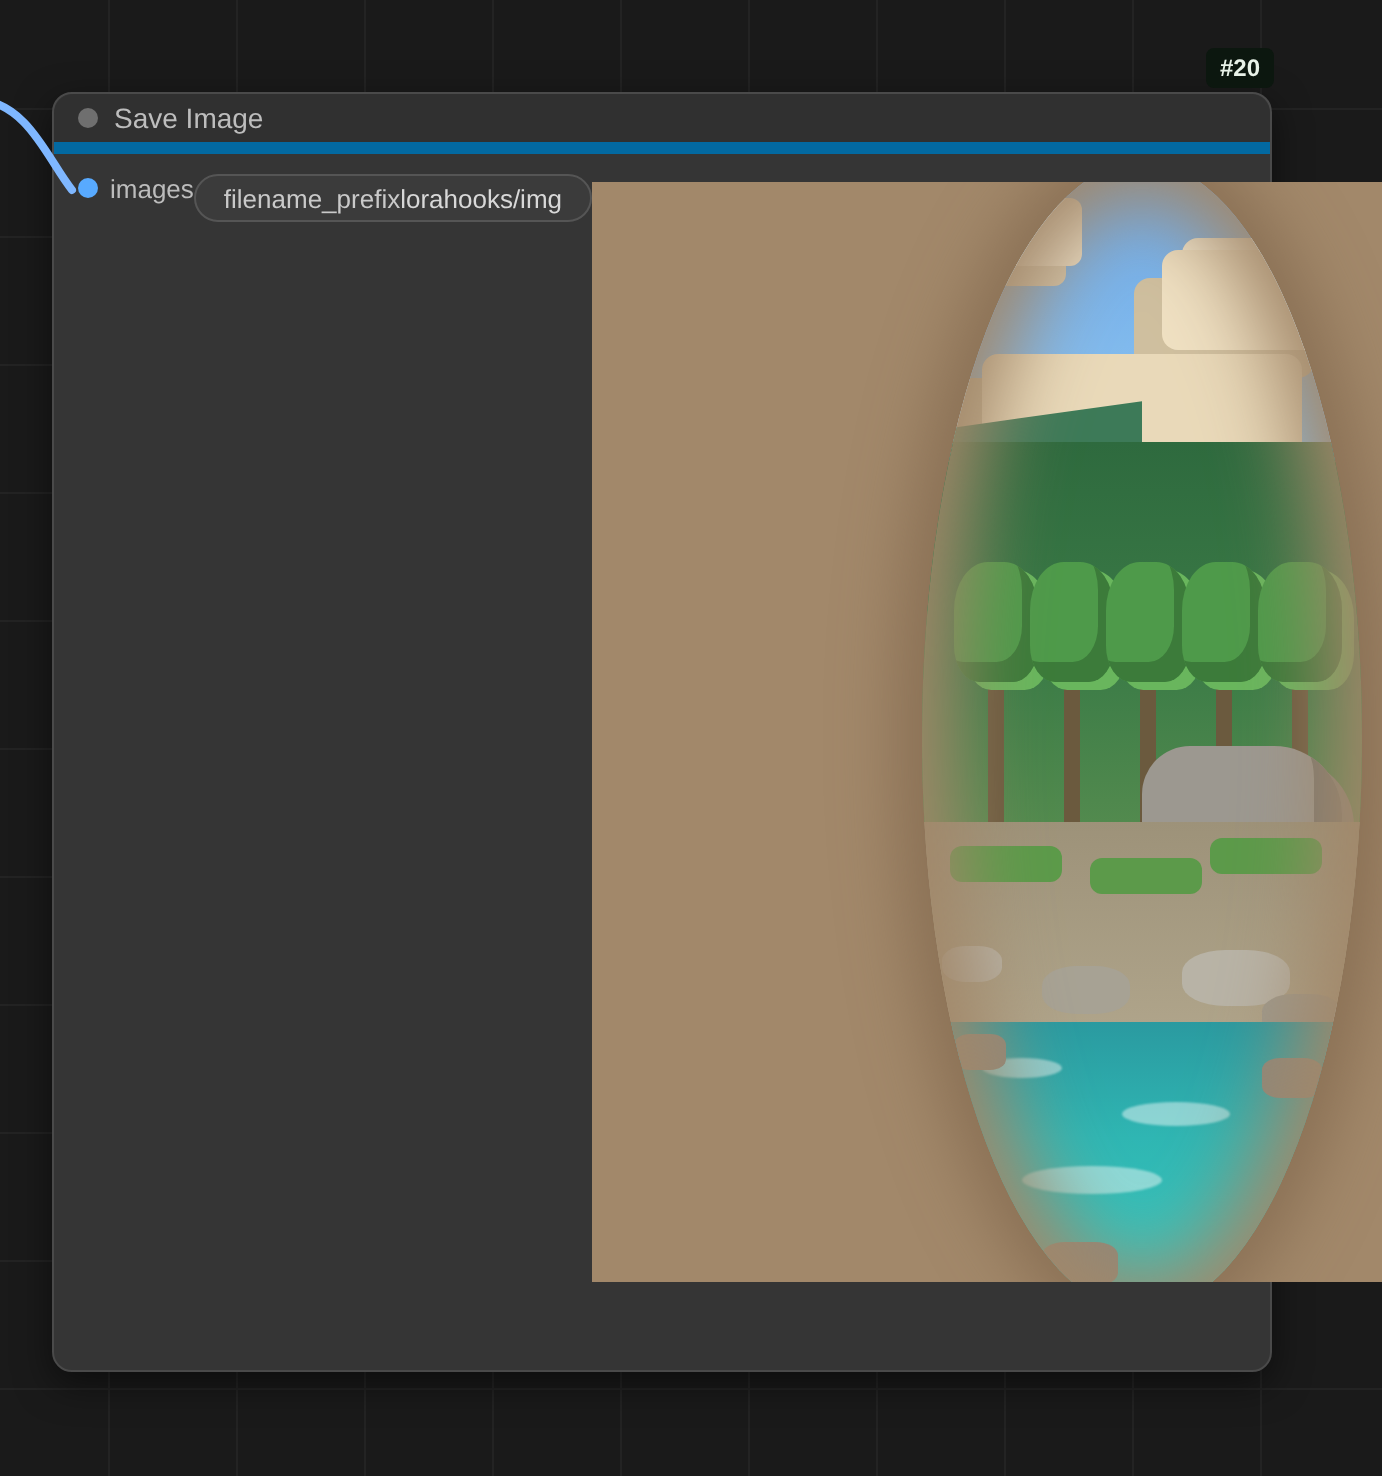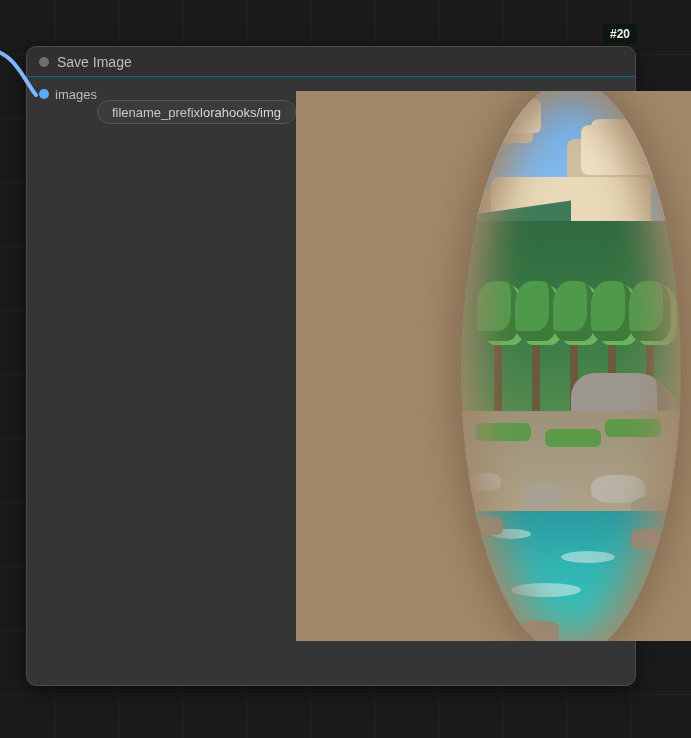--- a/index.html
+++ b/index.html
@@ -36,21 +36,21 @@
     width: 610px; height: 640px;
     background: #353535;
     border: 1px solid #4a4a4a;
     border-radius: 10px;
     box-shadow: 0 6px 18px rgba(0,0,0,0.5);
     display: flex; flex-direction: column;
   }
   .node-header {
     height: 30px;
     background: #303030;
-    border-bottom: 1px solid #0369a1;
+    border-bottom: 6px solid #0369a1;
     border-radius: 10px 10px 0 0;
     display: flex; align-items: center;
     padding: 0 12px;
     gap: 8px;
   }
   .header-dot {
     width: 10px; height: 10px; border-radius: 50%;
     background: #6f6f6f;
     flex: 0 0 auto;
   }
@@ -69,21 +69,21 @@
   }
   .port-dot {
     width: 10px; height: 10px; border-radius: 50%;
     background: #58aaff;
     margin-left: 2px;
   }
   .port-label {
     color: #bcbcbc; font-size: 13px;
   }
   .field {
-    margin-top: 17px;
+    margin-top: 4px;
     background: #3b3b3b;
     border: 1px solid #555;
     border-radius: 14px;
     height: 24px;
     display: flex; align-items: center; justify-content: space-between;
     padding: 0 14px;
     color: #c9c9c9;
     font-size: 13px;
   }
   .field-value { color: #d8d8d8; }

